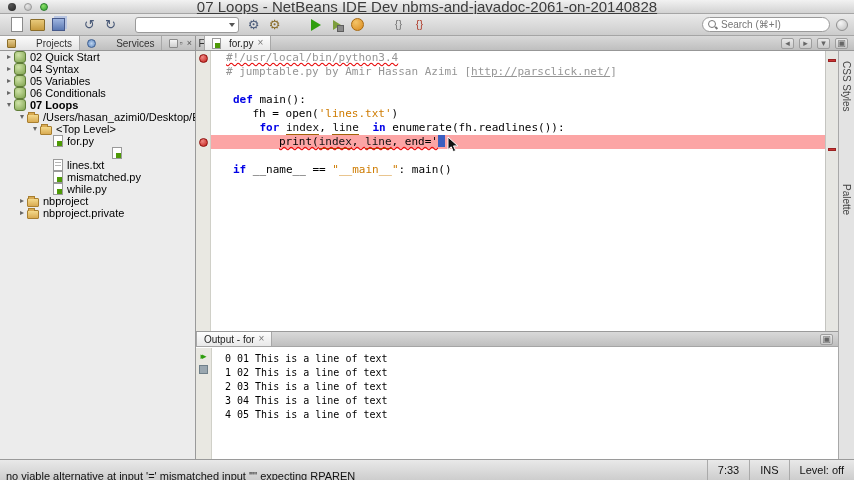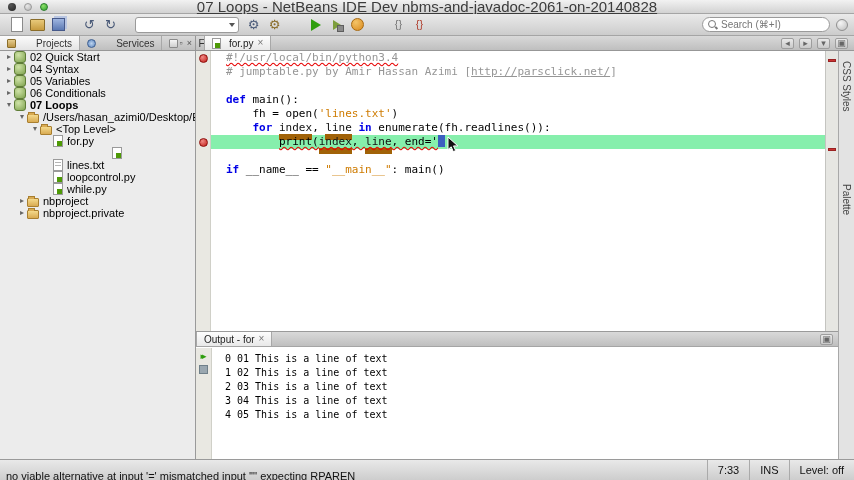--- a/index.html
+++ b/index.html
@@ -82,27 +82,27 @@
     background:repeating-linear-gradient(#b5b5b5 0 1px, transparent 1px 3px); }
   .tlabel { font-size:11px; color:#000; }
 
   
   .editor { position:absolute; left:196px; top:51px; width:642px; height:280px; background:#fff; display:flex; }
   .gutter { width:15px; background:#e9e8e2; border-right:1px solid #d0d0c8; flex:0 0 auto; }
   .gcell { height:14px; display:flex; align-items:center; justify-content:center; }
   .gerr { width:9px; height:9px; border-radius:50%; background:radial-gradient(circle at 35% 30%,#f08a84,#c11b17); border:1px solid #8f0f0c; display:inline-block; }
   .code { flex:1; overflow:hidden; font-family:"DejaVu Sans Mono",monospace; font-size:11px; padding-right:13px; }
   .cline { height:14px; line-height:14px; white-space:pre; padding-left:15px; }
-  .cline.current { background:#86efac; }
+  .cline.current { background:#fca5a5; }
   .pln { color:#000; }
-  .kw { color:#0000e6; font-weight:bold; }
+  .kw { color:#0000e6; font-weight:bold;margin-left:7px; }
   .str { color:#ce7b00; }
   .com { color:#969696; }
   .lnk { text-decoration:underline; }
-  .occ { border-bottom:6px solid #a16207; }
+  .occ { border-bottom:1px solid #a16207; }
   .err { text-decoration:underline; text-decoration-style:wavy; text-decoration-color:#e60000; text-decoration-skip-ink:none; }
   .caret { display:inline-block; width:7px; height:12px; background:#3b5fc0; vertical-align:-2px; }
   .errstripe { position:absolute; right:0; top:0; bottom:0; width:13px; background:#e6e6e2; border-left:1px solid #c4c4c0; }
   .smark { position:absolute; left:2px; width:8px; height:3px; background:#cc3333; border:1px solid #992222; }
 
   
   .output { position:absolute; left:196px; top:331px; width:642px; height:156px; background:#fff;
     border-top:1px solid #9a9a9a; }
   .output-header { height:15px; background:linear-gradient(#d9d9d9,#bfbfbf); border-bottom:1px solid #a5a5a5;
     display:flex; align-items:stretch; position:relative; }
@@ -259,21 +259,21 @@
           <span class="tlabel">iterators.py</span>
         </div>
         <div class="trow" style="padding-left: 43px;">
           <span class="tw"></span>
           <span class="nic nic-text"></span>
           <span class="tlabel">lines.txt</span>
         </div>
         <div class="trow" style="padding-left: 43px;">
           <span class="tw"></span>
           <span class="nic nic-python"></span>
-          <span class="tlabel">loopcontrol.py</span>
+          <span class="tlabel">mismatched.py</span>
         </div>
         <div class="trow" style="padding-left: 43px; align-items: center;">
           <span class="tw"></span>
           <span class="nic nic-python"></span>
           <span class="tlabel">while.py</span>
         </div>
         <div class="trow" style="padding-left: 17px;">
           <span class="tw">▸</span>
           <span class="nic nic-folder"></span>
           <span class="tlabel">nbproject</span>

